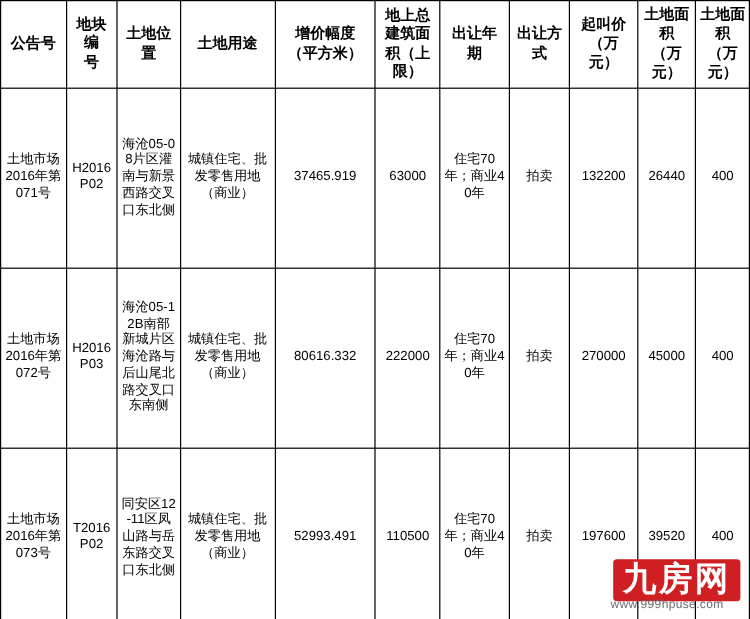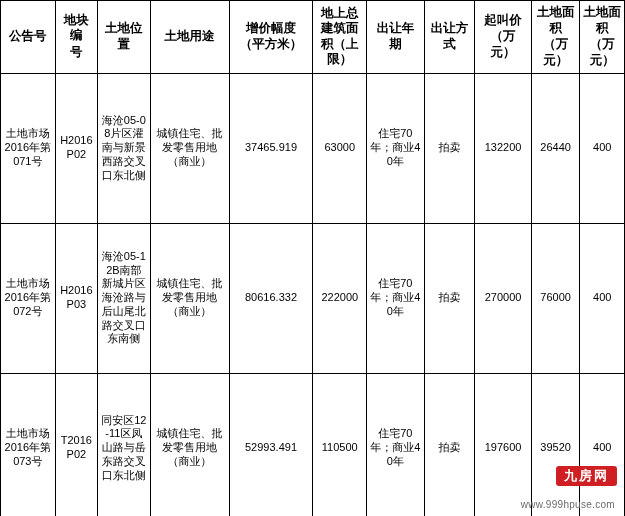--- a/index.html
+++ b/index.html
@@ -72,31 +72,31 @@
     width: 136px;
     height: 44px;
     pointer-events: none;
   }
   .wm-badge {
     position: absolute;
     right: 0;
     top: 0;
     background: #cf1f22;
     color: #ffffff;
-    font-size: 13px;
+    font-size: 28px;
     font-weight: bold;
     letter-spacing: 2px;
     padding: 3px 8px 4px 8px;
     border-radius: 3px;
     font-family: Liberation Sans, sans-serif;
     line-height: 1;
   }
   .wm-url {
     position: absolute;
-    right: 2px;
+    right: 14px;
     bottom: 0;
     font-size: 10px;
     color: #6a6a6a;
     font-family: "Liberation Sans", sans-serif;
     letter-spacing: 0.3px;
   }
 </style>
 </head>
 <body>
 
@@ -177,21 +177,21 @@
       <tr class="row-body">
         <td class="tall-cell">土地市场2016年第072号</td>
         <td class="tall-cell">H2016P03</td>
         <td class="tall-cell">海沧05-12B南部新城片区海沧路与后山尾北路交叉口东南侧</td>
         <td class="tall-cell">城镇住宅、批发零售用地（商业）</td>
         <td class="tall-cell">80616.332</td>
         <td class="tall-cell">222000</td>
         <td class="tall-cell">住宅70年；商业40年</td>
         <td class="tall-cell">拍卖</td>
         <td class="tall-cell">270000</td>
-        <td class="tall-cell">76000</td>
+        <td class="tall-cell">45000</td>
         <td class="tall-cell">400</td>
       </tr>
       <tr class="row-body">
         <td class="tall-cell">土地市场2016年第073号</td>
         <td class="tall-cell">T2016P02</td>
         <td class="tall-cell">同安区12-11区凤山路与岳东路交叉口东北侧</td>
         <td class="tall-cell">城镇住宅、批发零售用地（商业）</td>
         <td class="tall-cell">52993.491</td>
         <td class="tall-cell">110500</td>
         <td class="tall-cell">住宅70年；商业40年</td>

